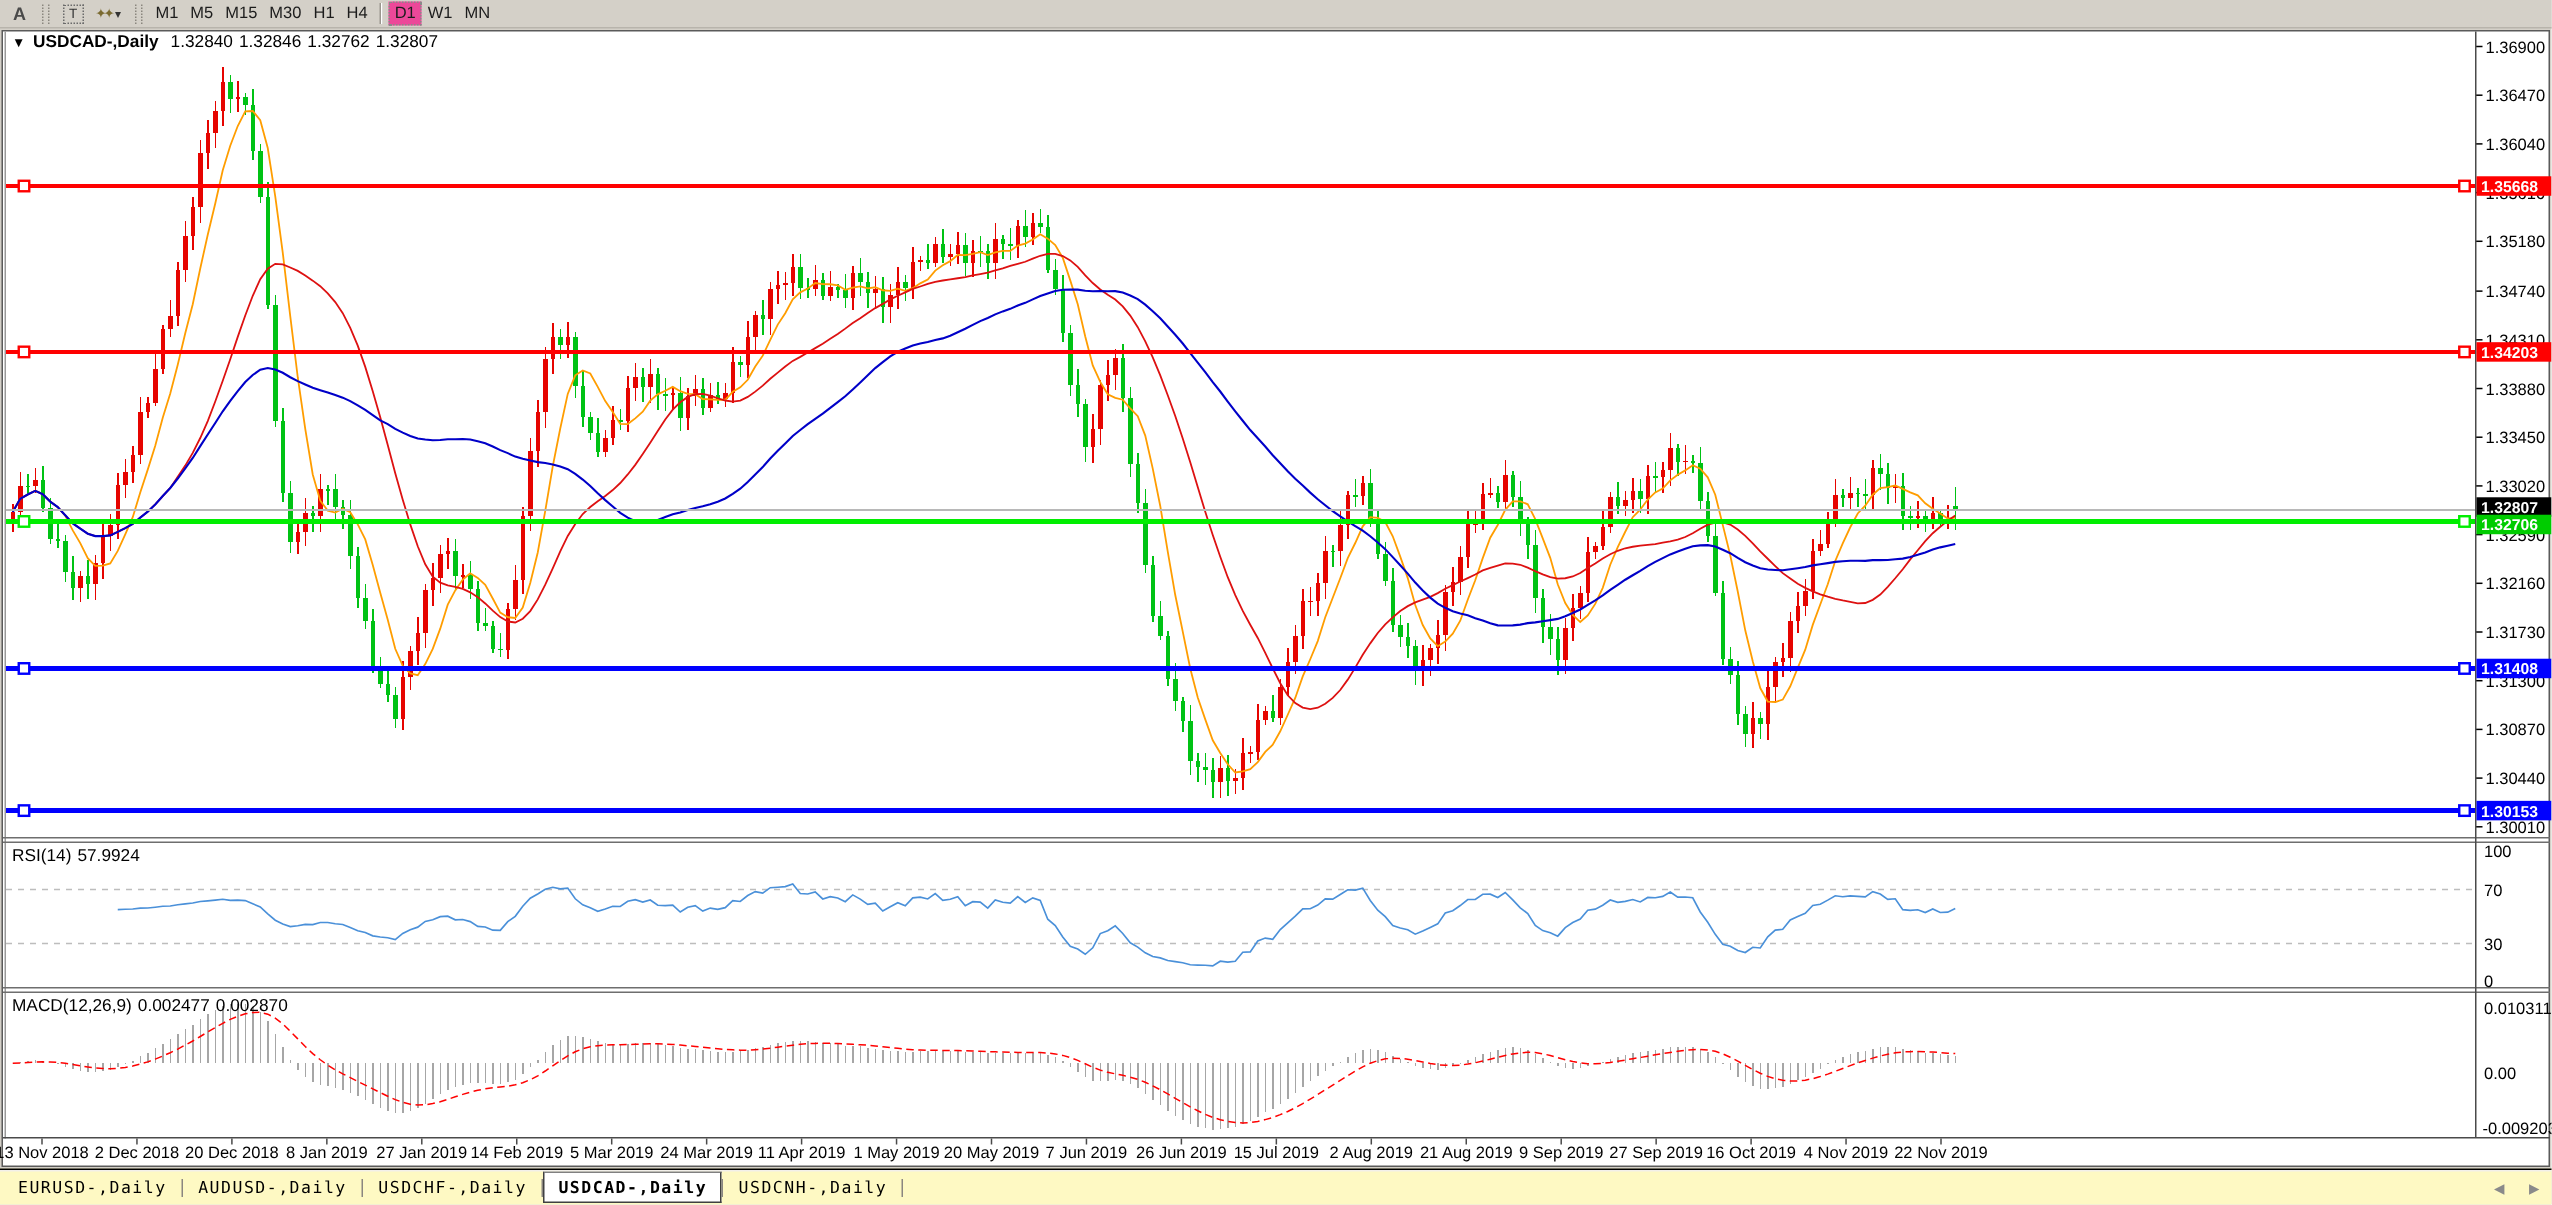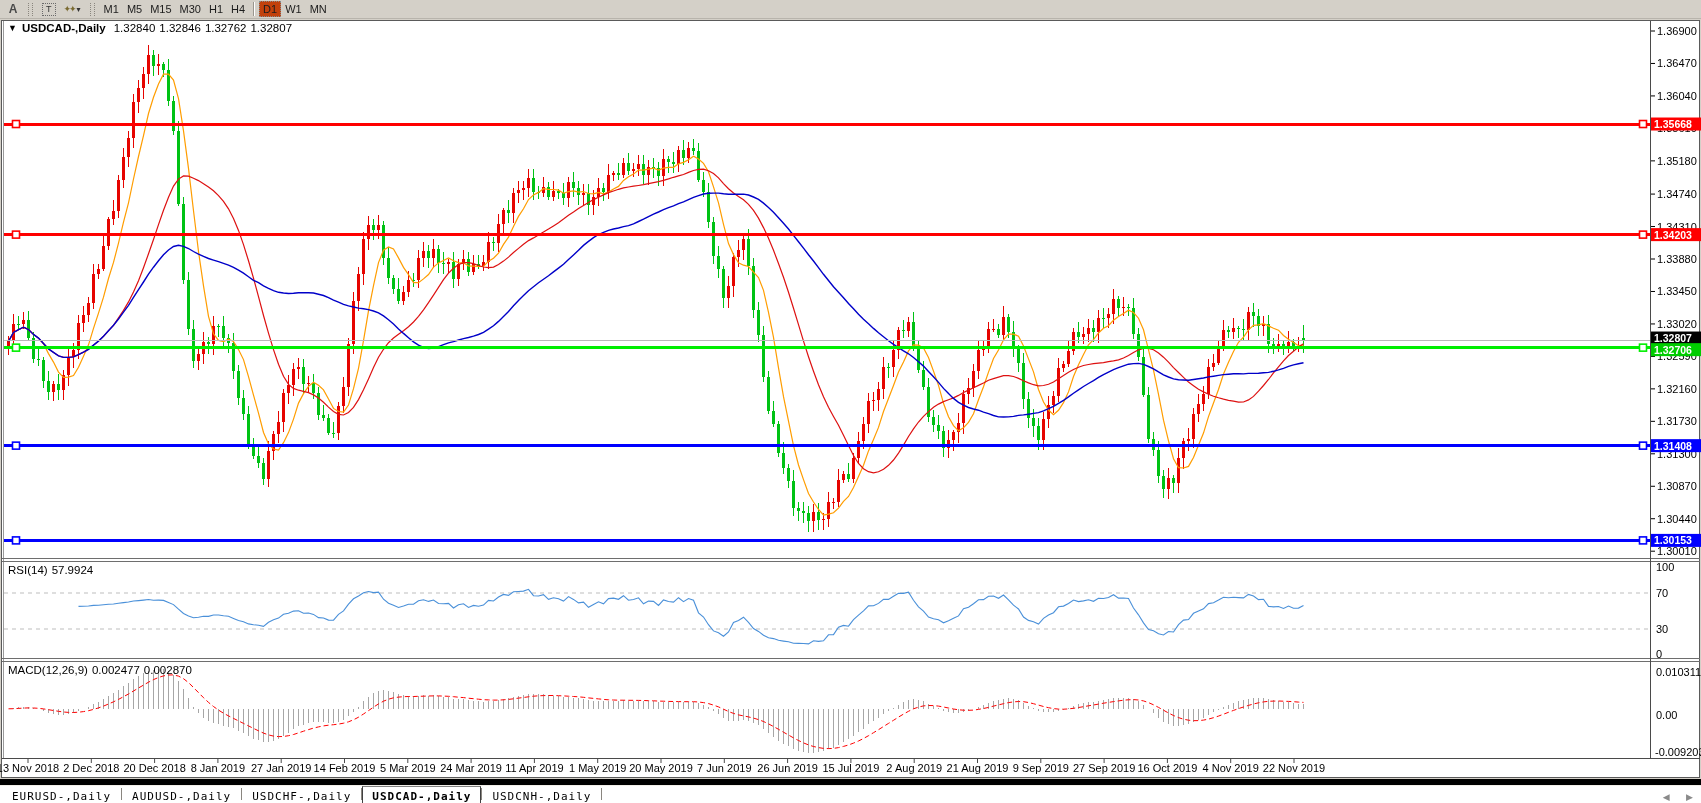--- a/index.html
+++ b/index.html
@@ -13,34 +13,34 @@
   .toolbar{
     position:absolute;top:0;left:0;width:1701px;height:19px;
     background:#d4d0c8;display:flex;align-items:center;padding-left:3px;
     box-sizing:border-box;border-bottom:1px solid #b8b4ac;
   }
   .tbtn{
     height:16px;min-width:20px;padding:0 3px;display:flex;align-items:center;justify-content:center;
     font-size:11px;color:#1c1c1c;background:transparent;border:1px solid transparent;cursor:default;
     box-sizing:border-box;
   }
-  .tbtn.active{background:#c2410c;border:1px dotted #8a8a8a;}
+  .tbtn.active{background:#ec4899;border:1px dotted #8a8a8a;}
   .tbtn .boxT{border:1px dotted #6a6a6a;font-size:9px;line-height:9px;padding:1px 3px;color:#333;}
   .tbtn .diamonds{font-size:9px;color:#7a6a30;letter-spacing:-2px;}
   .tbtn .caret{font-size:8px;color:#333;margin-left:2px;}
   .tsep{width:1px;height:14px;background:#9a968e;border-right:1px solid #fff;margin:0 4px;}
   .tgrip{width:3px;height:13px;border-left:1px dotted #8a867e;border-right:1px dotted #8a867e;margin:0 5px;}
   .letterA{font-size:12px;color:#4a4a4a;font-weight:bold;}
   
   #chart{position:absolute;top:0;left:0;}
   text{font-family:"Liberation Sans",sans-serif;}
   
   .tabbar{
     position:absolute;left:0;top:779px;width:1701px;height:24px;
-    background:#ffffff;border-top:6px solid #000000;box-shadow:inset 0 1px 0 #f2efe9;
+    background:#fef9c3;border-top:1px solid #000000;box-shadow:inset 0 1px 0 #f2efe9;
     display:flex;align-items:flex-start;padding-left:2px;box-sizing:border-box;
   }
   .tab{
     height:19px;line-height:19px;padding:0 9px;margin-top:1px;
     font-family:"DejaVu Sans Mono",monospace;font-size:11px;letter-spacing:1px;color:#000;
     background:transparent;border:1px solid transparent;cursor:default;white-space:nowrap;
   }
   .tab.active{background:#ffffff;border:1px solid #404040;border-top-color:#808080;font-weight:bold;}
   .tabsep{width:1px;height:12px;background:#8a8680;align-self:center;}
   .scrollarrows{position:absolute;right:8px;top:7px;color:#8a8a8a;font-size:9px;}

